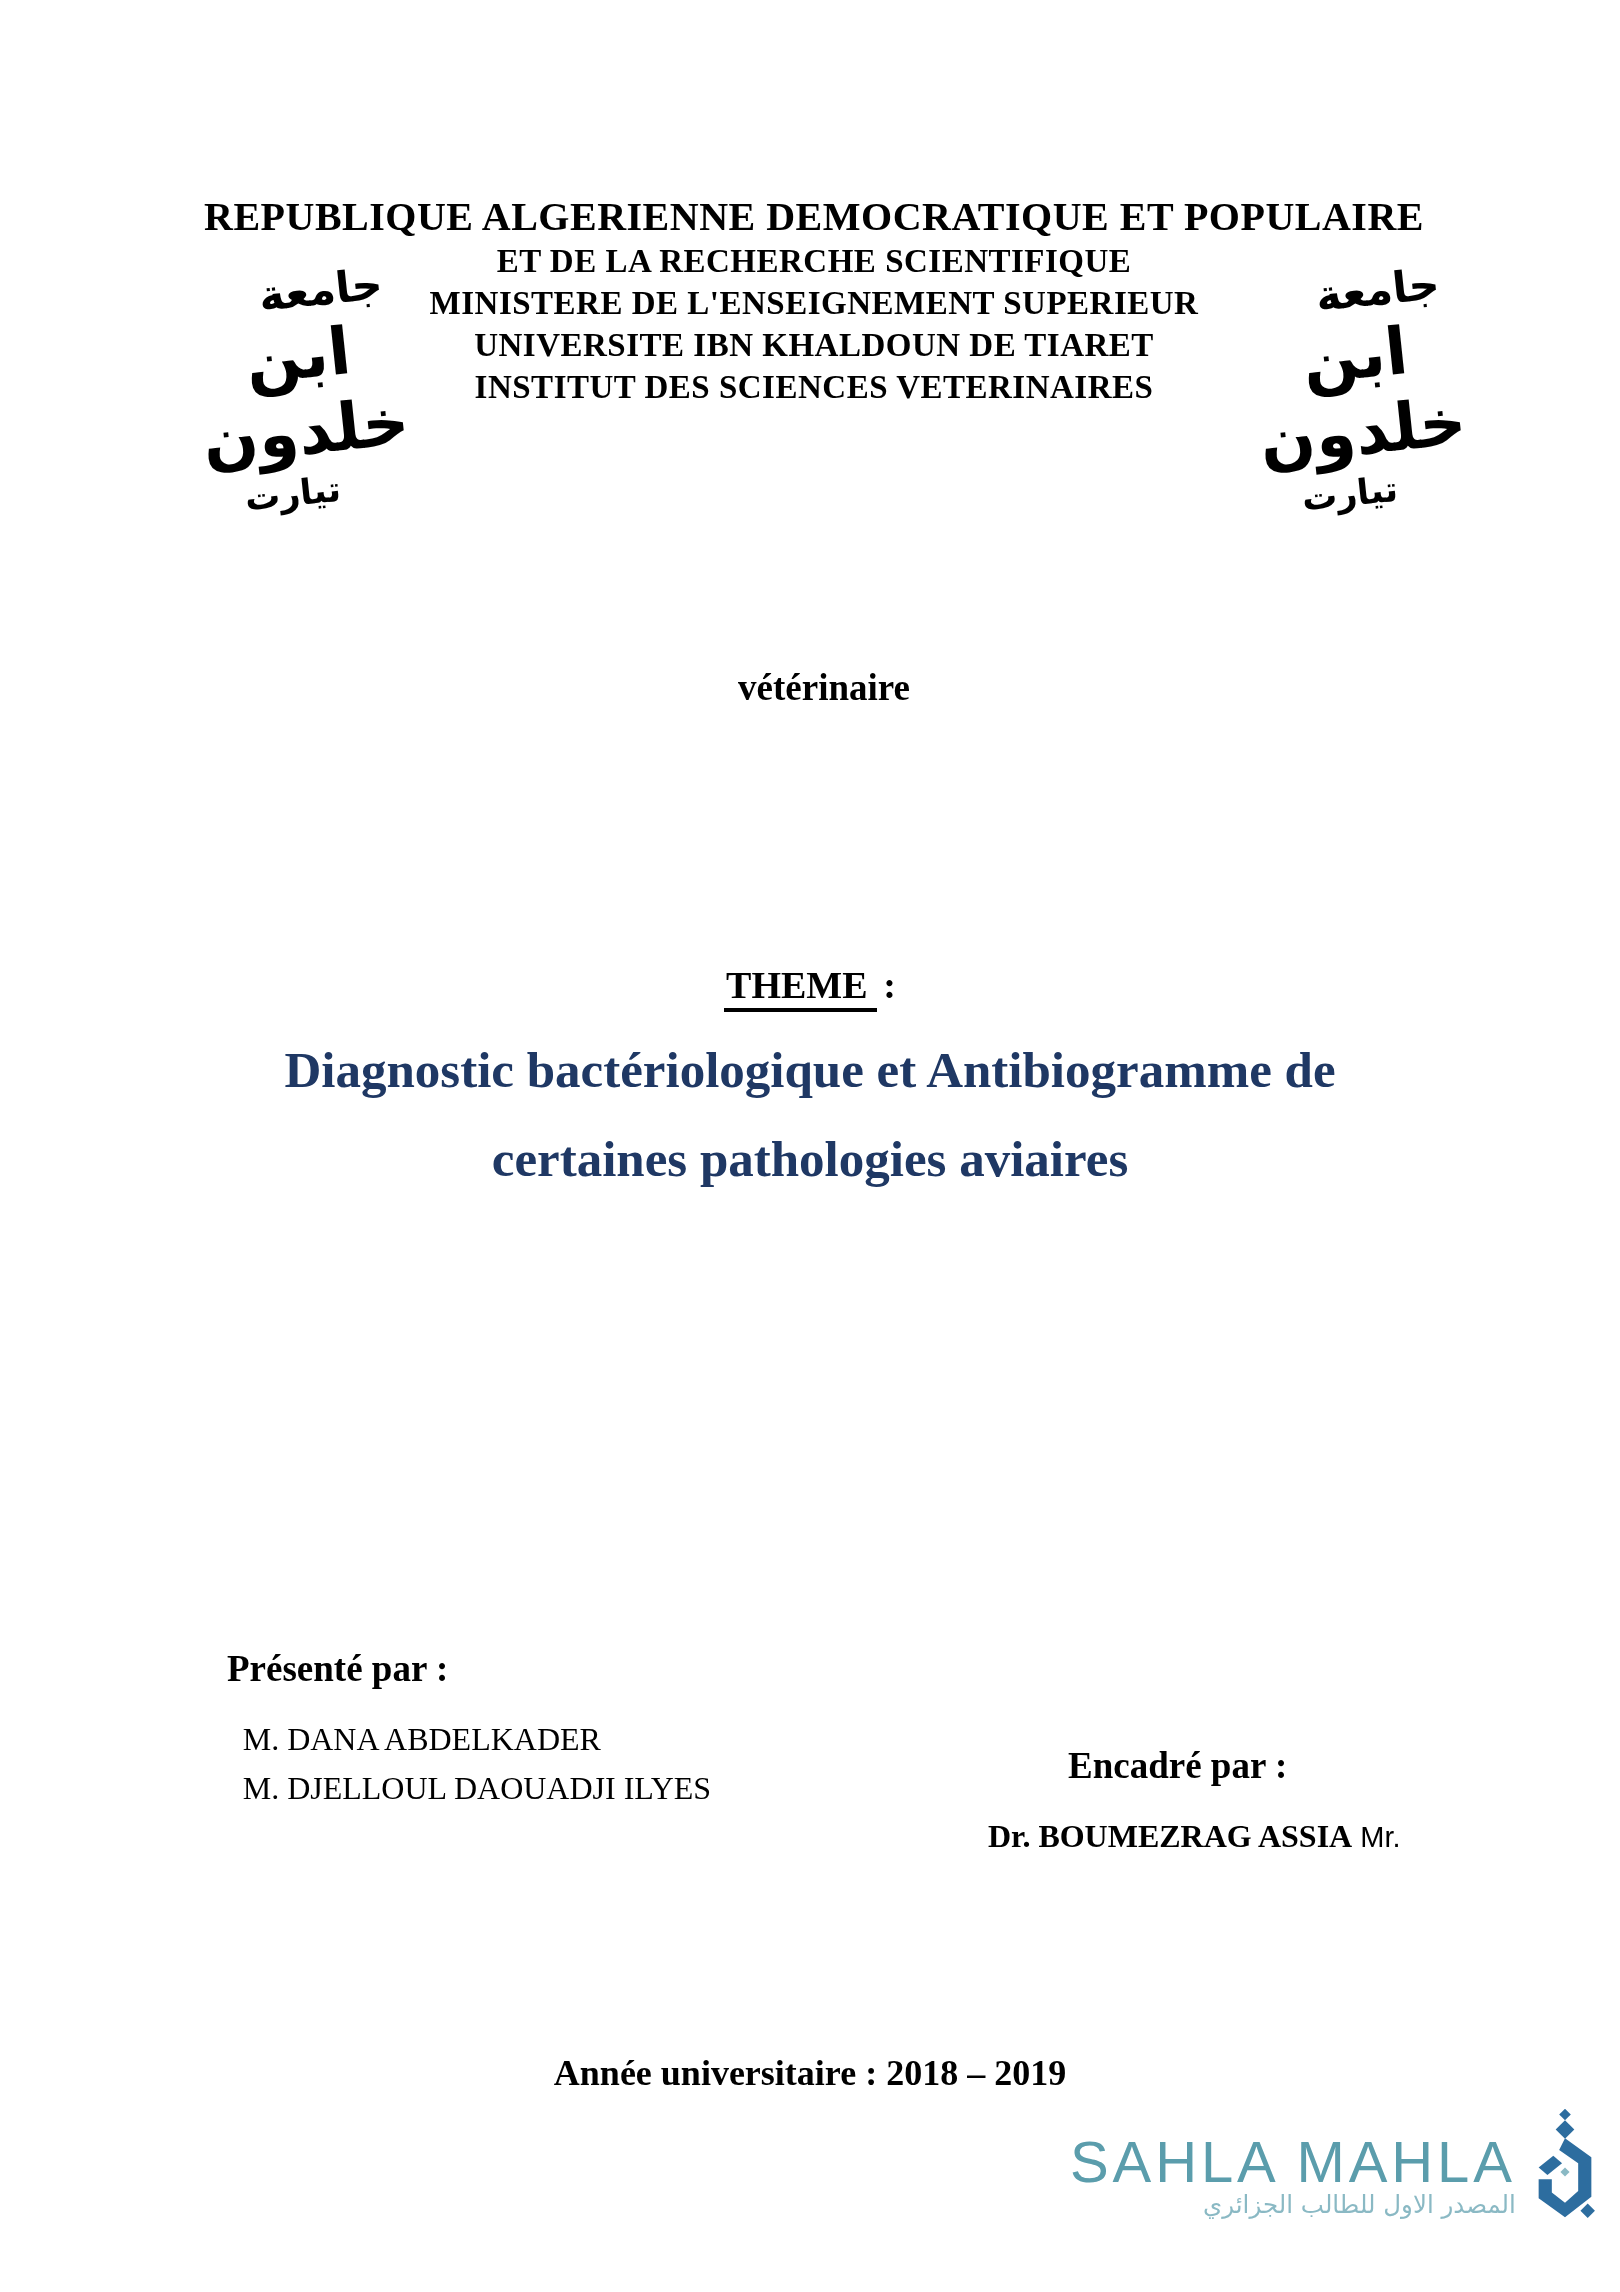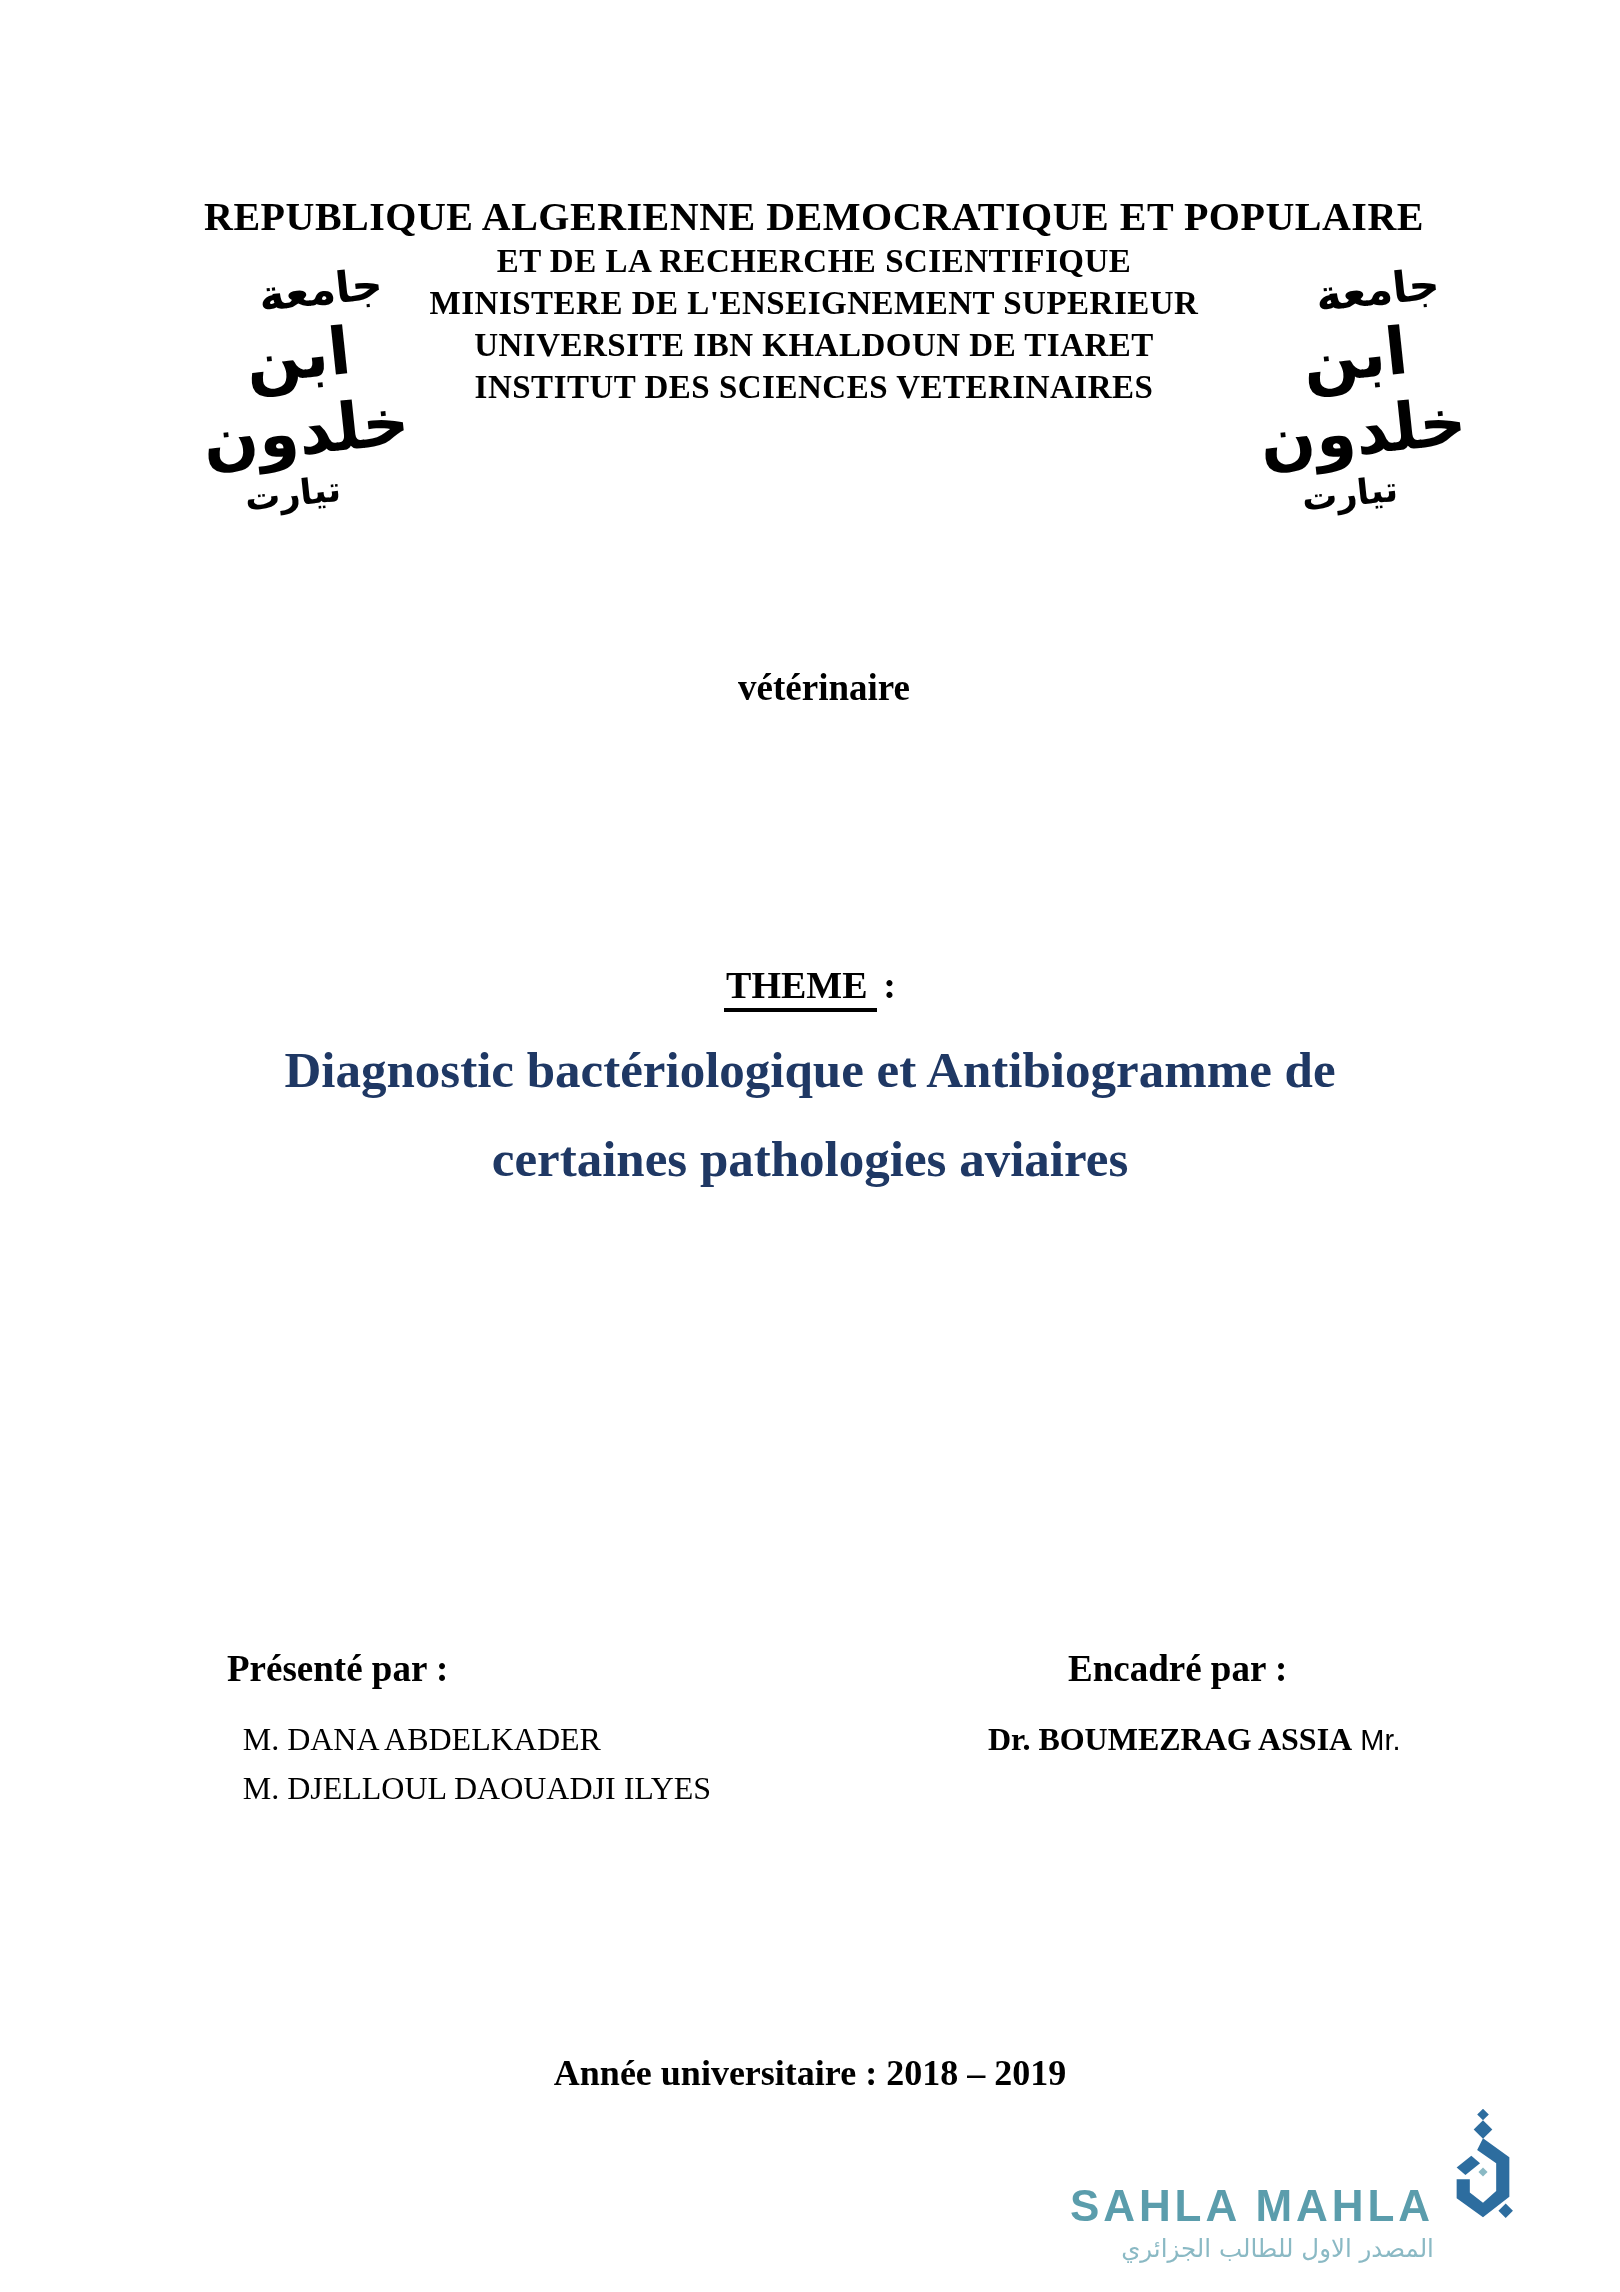--- a/index.html
+++ b/index.html
@@ -106,21 +106,21 @@
   .person-line {
     font-size: 32px;
     font-weight: normal;
   }
   .presented-name-1 { margin-top: 31px; margin-left: 15.7px; }
   .presented-name-2 { margin-top: 11.8px; margin-left: 15.7px; }
 
   .supervised-block {
     position: absolute;
     left: 988px;
-    top: 1647px;
+    top: 1744px;
     width: 549px;
   }
   .supervised-block .column-label { margin-left: 80px; }
   .supervisor-line { margin-top: 31px; font-size: 32px; }
   .supervisor-bold { font-weight: bold; }
   .supervisor-suffix {
     font-family: "Liberation Sans", sans-serif;
     font-size: 29px;
     font-weight: normal;
   }
@@ -140,25 +140,24 @@
   .brand-block {
     position: absolute;
     left: 1070px;
     top: 2115px;
     display: flex;
     align-items: flex-start;
   }
   .brand-text { padding-top: 21.6px; }
   .brand-wordmark {
     font-family: "Liberation Sans", sans-serif;
-    font-weight: bold;
-    font-size: 44px;
+    font-weight: normal;
+    font-size: 58px;
     line-height: 49px;
     letter-spacing: 3.9px;
-    margin-top: 44px;
   }
   .brand-tagline {
     font-family: "DejaVu Sans", sans-serif;
     font-size: 24.5px;
     line-height: 33px;
     direction: rtl;
     margin-top: 2px;
   }
   .brand-mark {
     margin-left: 2px;

